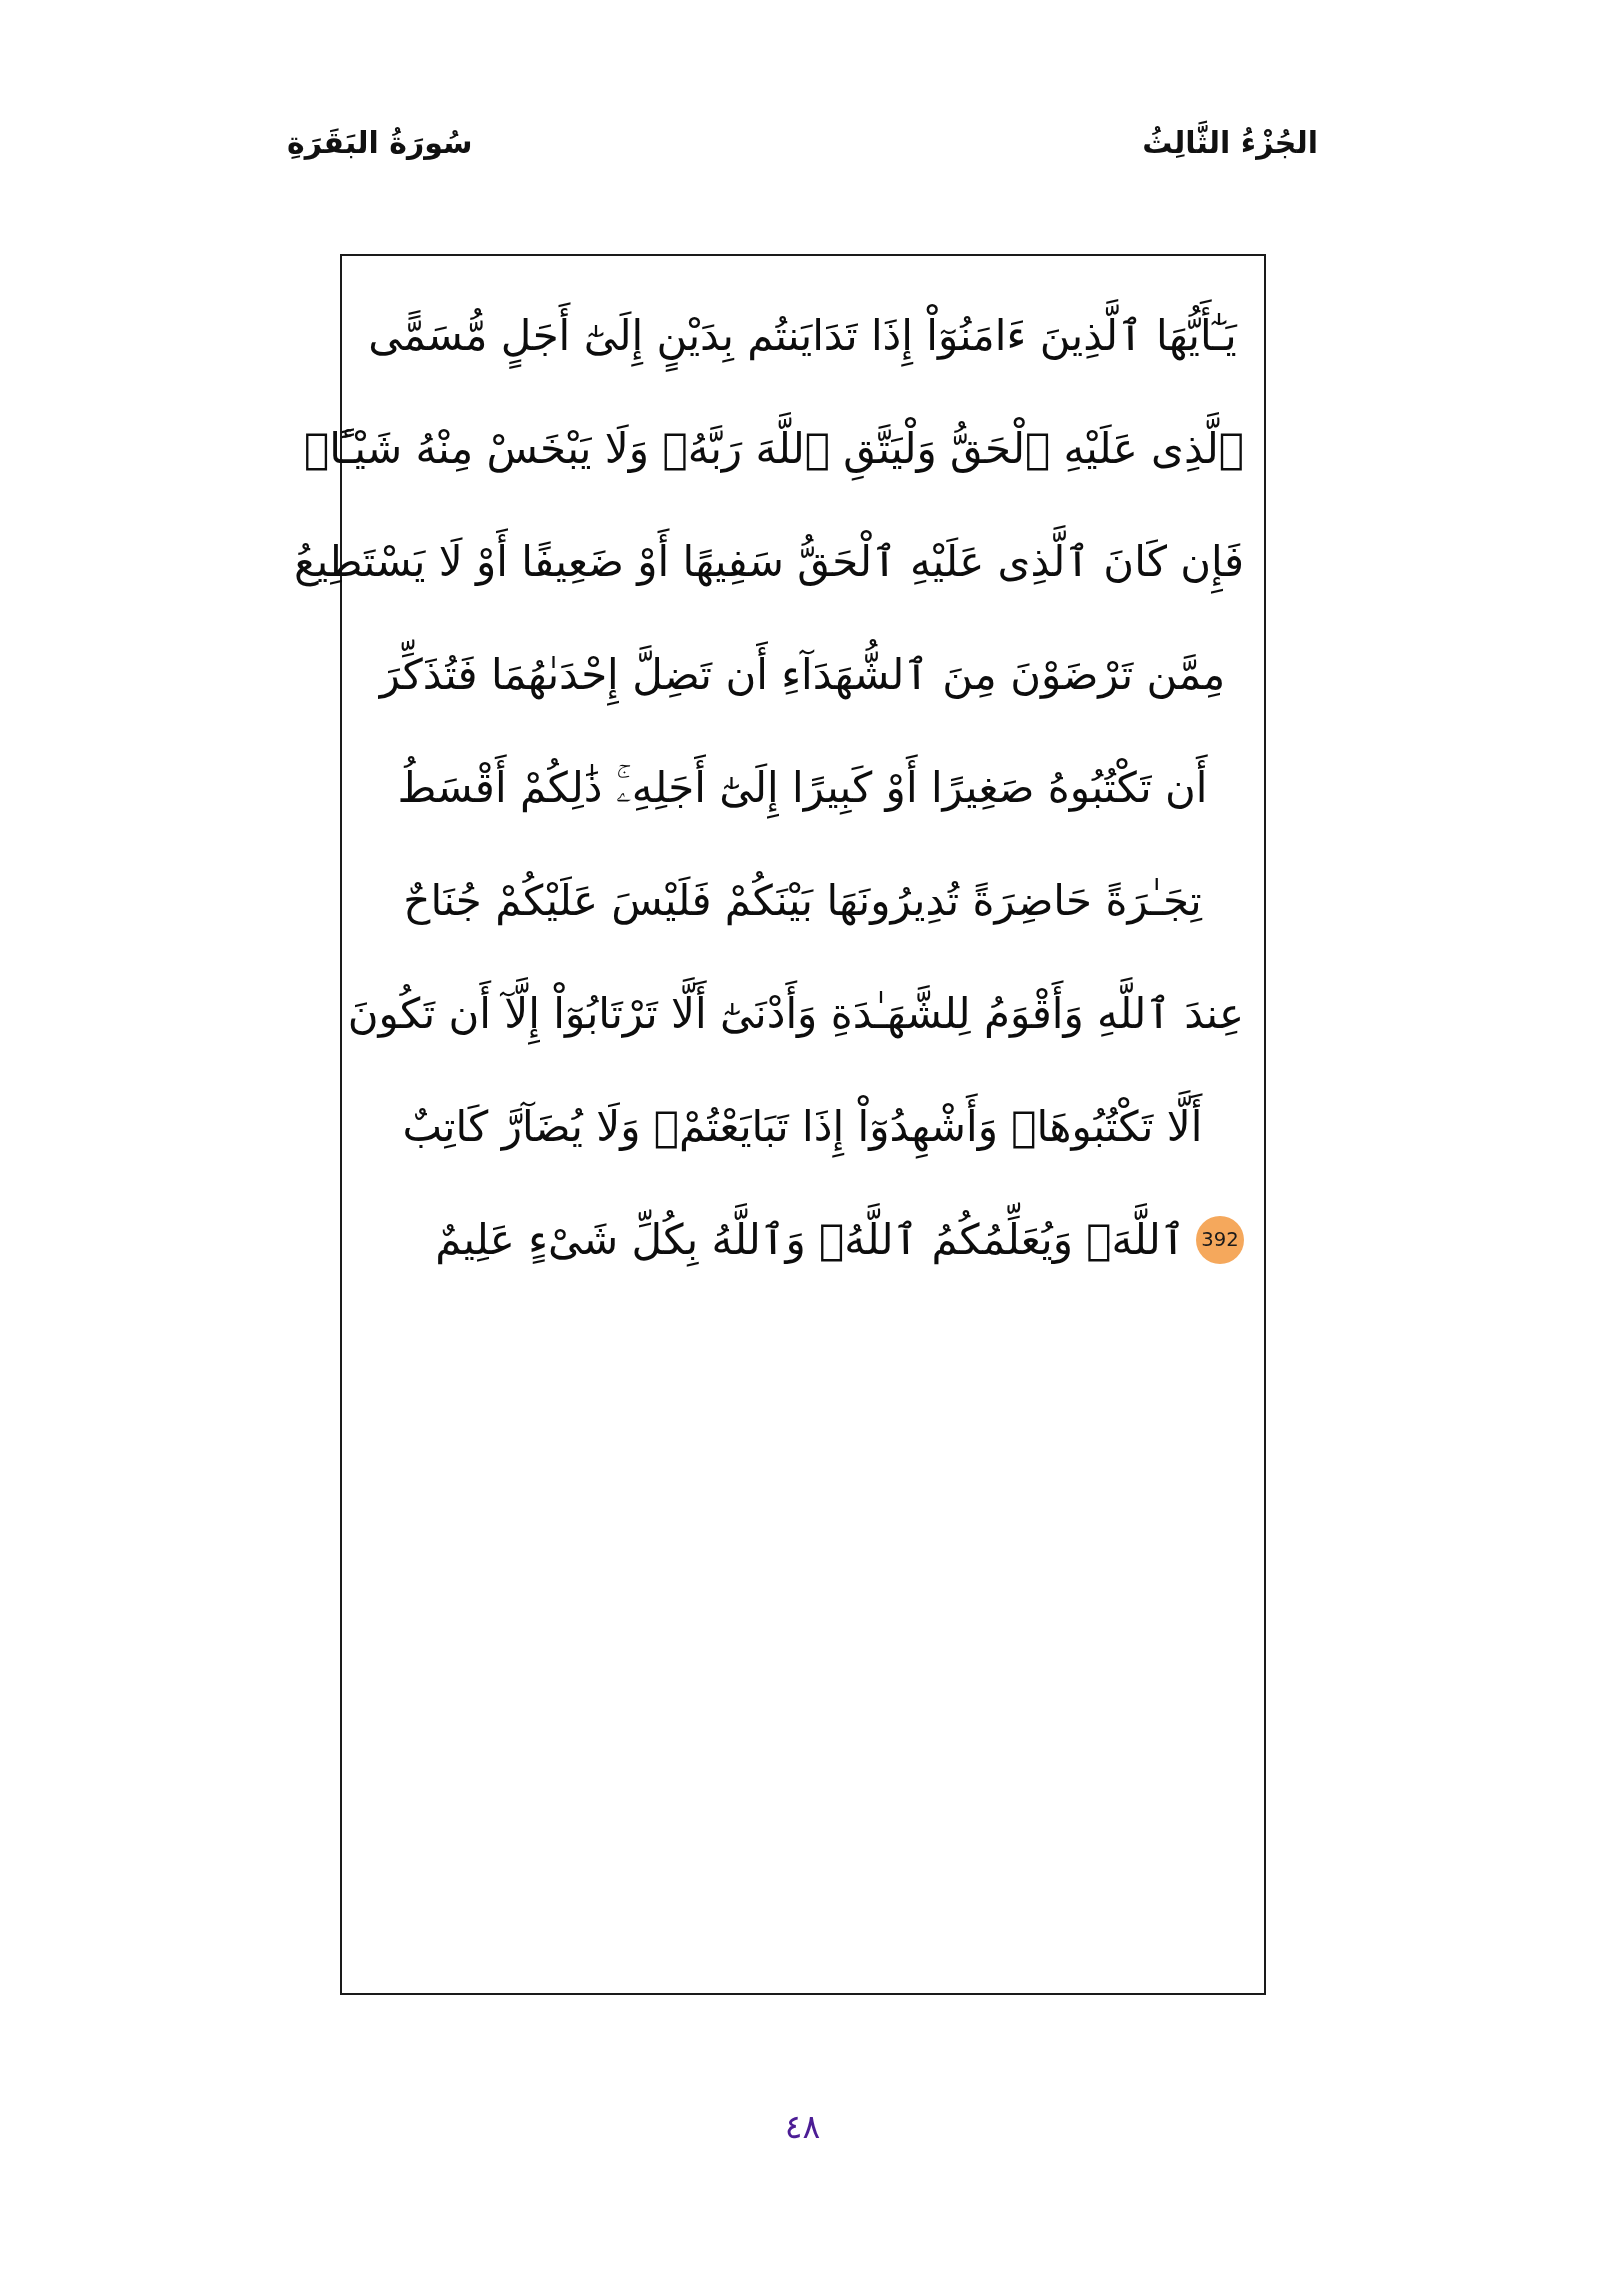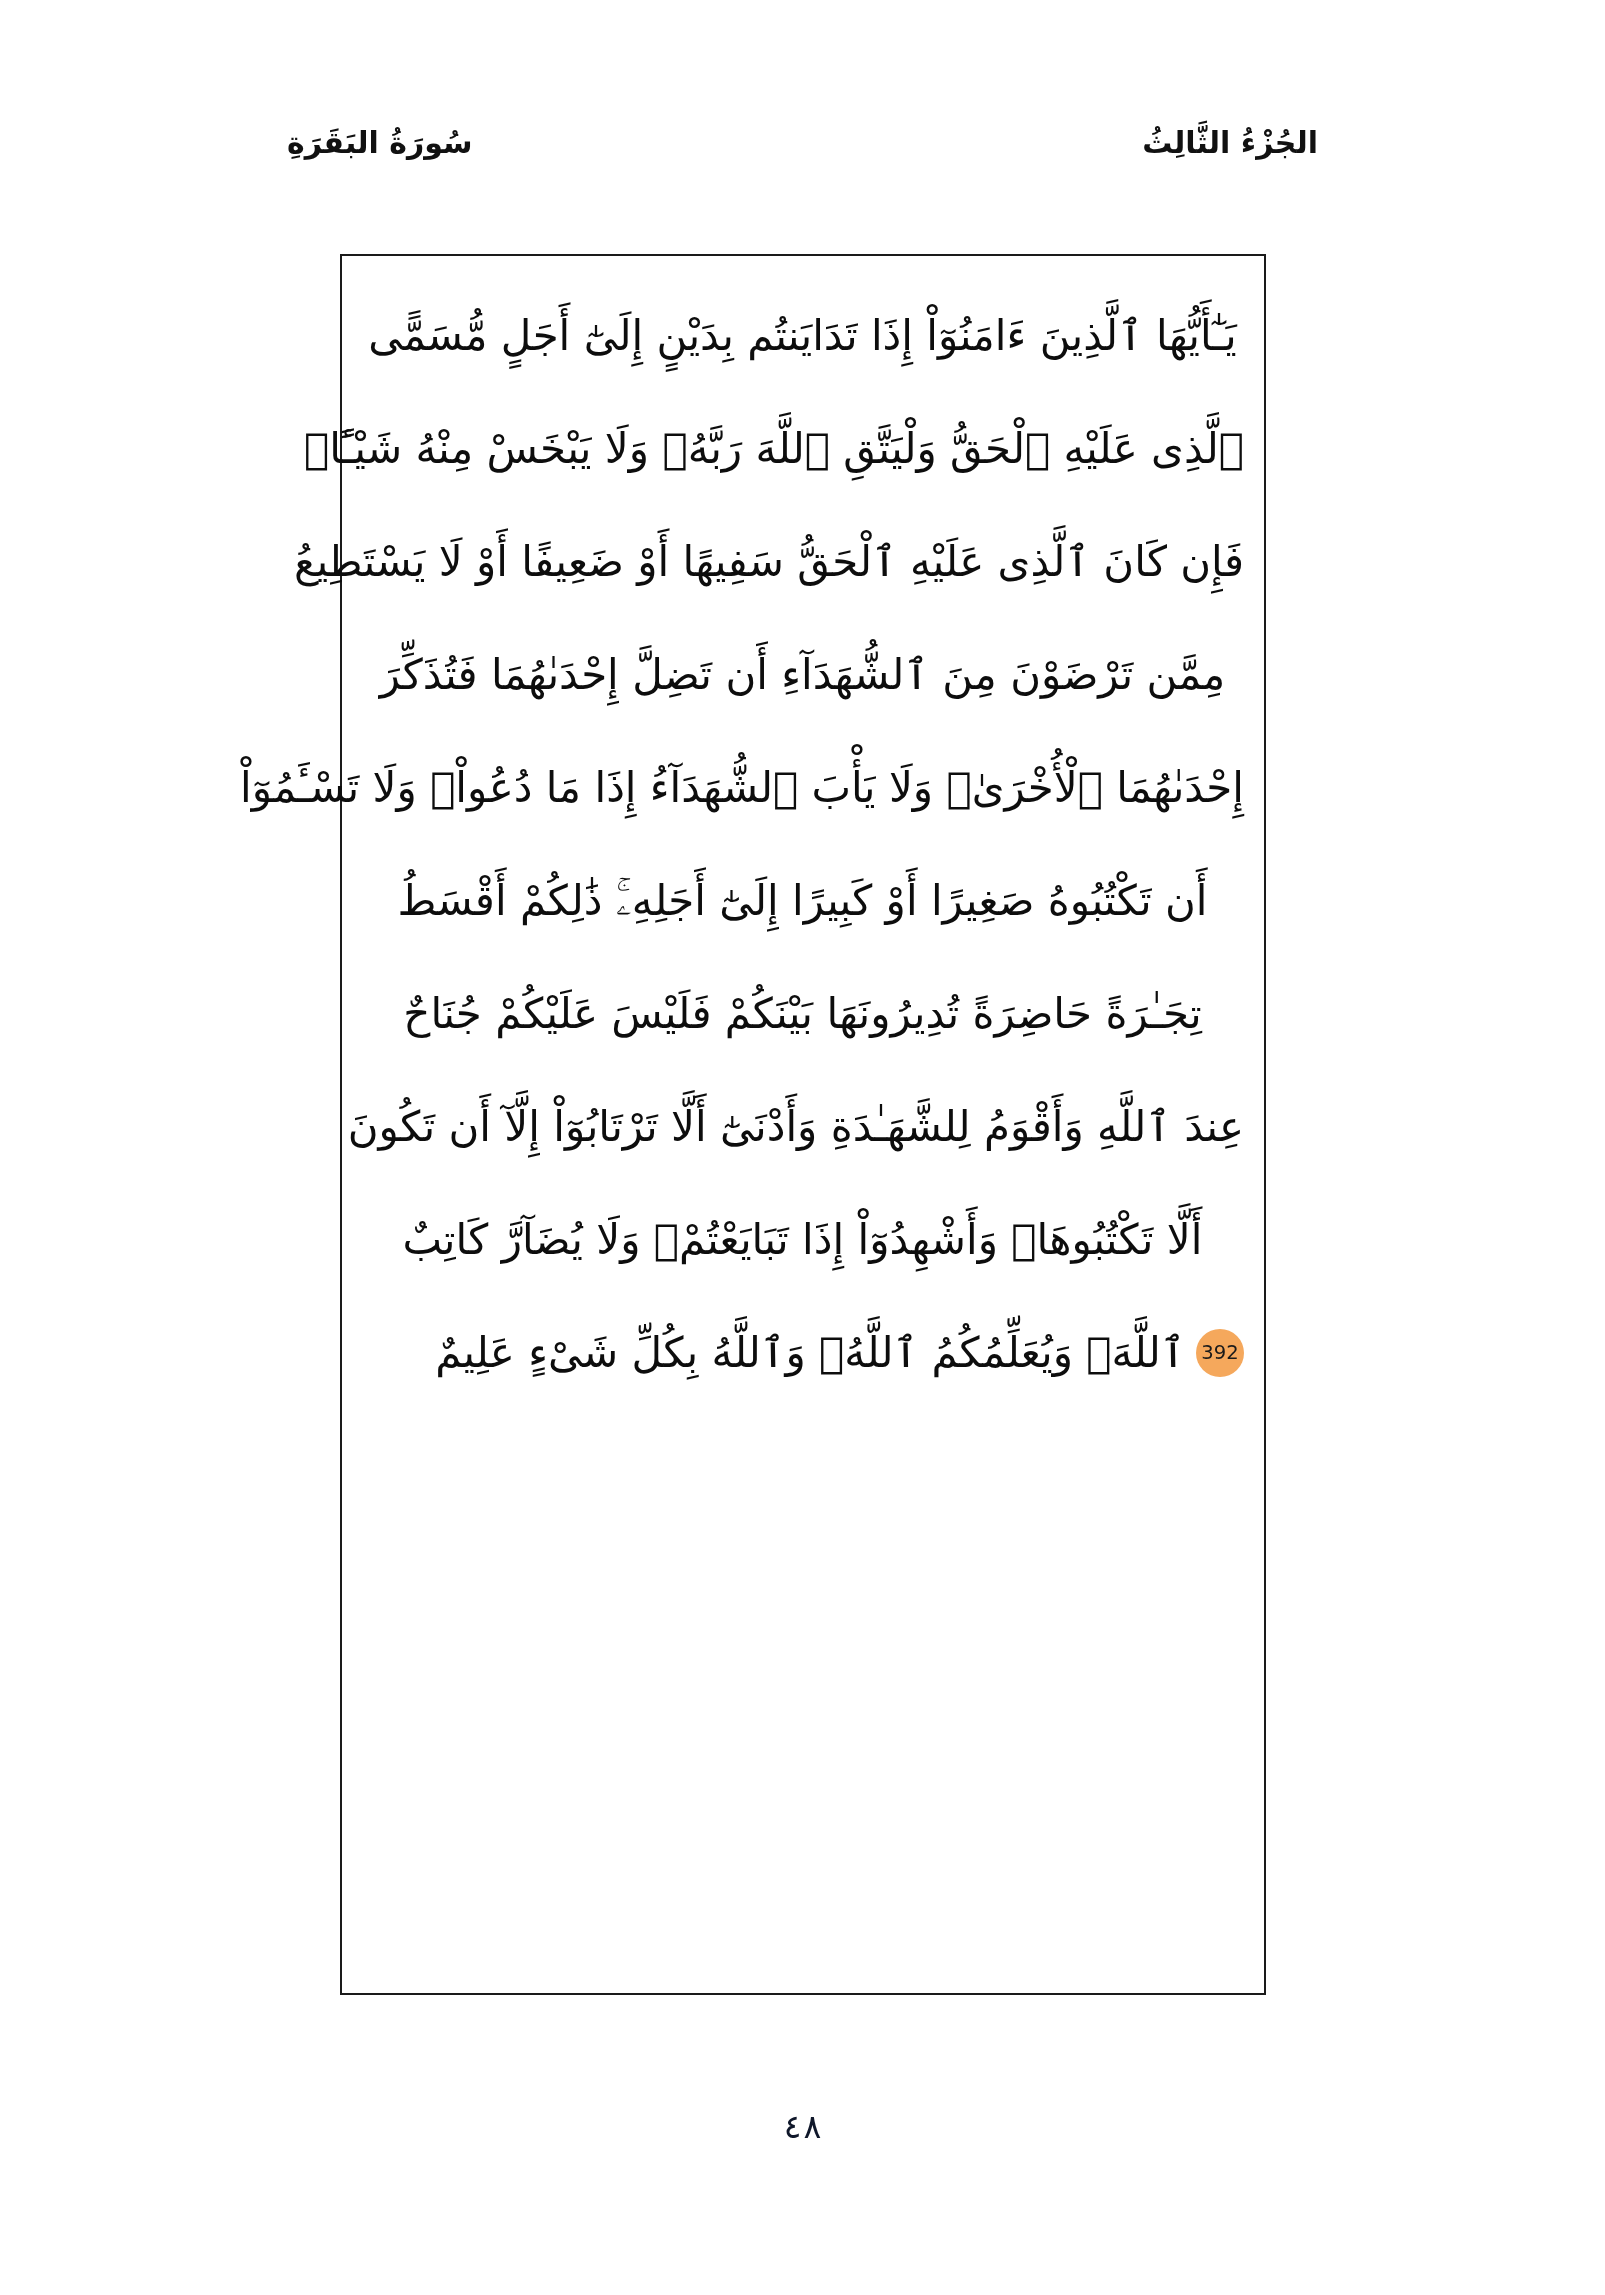--- a/index.html
+++ b/index.html
@@ -127,23 +127,23 @@
 
   
   .footer {
     position: absolute;
     top: 2107px;
     left: 0;
     width: 100%;
     text-align: center;
   }
   .page-number {
-    font-family: Liberation Mono, monospace;
+    font-family: Liberation Sans, sans-serif;
     font-size: 33px;
-    color: #0f172a;
+    color: #4c1d95;
   }
 </style>
 </head>
 <body>
 
 <div class="page">
 
   <div class="header">
     <div class="header-item">الجُزْءُ الثَّالِثُ</div>
     <div class="header-item">سُورَةُ البَقَرَةِ</div>
@@ -380,21 +380,20 @@
       <div class="scallop" style="left: 1031px; top: 1836px; background: rgb(245, 168, 92);"></div>
     </div>
   <div class="frame-inner-white"></div>
   <div class="frame-rule"></div>
 
   <div class="text-body">
     <span class="ayah-line">يَـٰٓأَيُّهَا ٱلَّذِينَ ءَامَنُوٓاْ إِذَا تَدَايَنتُم بِدَيْنٍ إِلَىٰٓ أَجَلٍ مُّسَمًّى</span>
     <span class="ayah-line">ٱلَّذِى عَلَيْهِ ٱلْحَقُّ وَلْيَتَّقِ ٱللَّهَ رَبَّهُۥ وَلَا يَبْخَسْ مِنْهُ شَيْـًٔاۚ</span>
     <span class="ayah-line">فَإِن كَانَ ٱلَّذِى عَلَيْهِ ٱلْحَقُّ سَفِيهًا أَوْ ضَعِيفًا أَوْ لَا يَسْتَطِيعُ</span>
     <span class="ayah-line">مِمَّن تَرْضَوْنَ مِنَ ٱلشُّهَدَآءِ أَن تَضِلَّ إِحْدَىٰهُمَا فَتُذَكِّرَ</span>
-    <span class="ayah-line">إِحْدَىٰهُمَا ٱلْأُخْرَىٰۚ وَلَا يَأْبَ ٱلشُّهَدَآءُ إِذَا مَا دُعُواْۚ وَلَا تَسْـَٔمُوٓاْ</span>
     <span class="ayah-line">أَن تَكْتُبُوهُ صَغِيرًا أَوْ كَبِيرًا إِلَىٰٓ أَجَلِهِۦۚ ذَٰلِكُمْ أَقْسَطُ</span>
     <span class="ayah-line">تِجَـٰرَةً حَاضِرَةً تُدِيرُونَهَا بَيْنَكُمْ فَلَيْسَ عَلَيْكُمْ جُنَاحٌ</span>
     <span class="ayah-line">عِندَ ٱللَّهِ وَأَقْوَمُ لِلشَّهَـٰدَةِ وَأَدْنَىٰٓ أَلَّا تَرْتَابُوٓاْ إِلَّآ أَن تَكُونَ</span>
     <span class="ayah-line">أَلَّا تَكْتُبُوهَاۗ وَأَشْهِدُوٓاْ إِذَا تَبَايَعْتُمْۚ وَلَا يُضَآرَّ كَاتِبٌ</span>
     <span class="ayah-line last">
       <span class="ayah-marker">392</span>
       <span>ٱللَّهَۖ وَيُعَلِّمُكُمُ ٱللَّهُۗ وَٱللَّهُ بِكُلِّ شَىْءٍ عَلِيمٌ</span>
     </span>
   </div>
 

